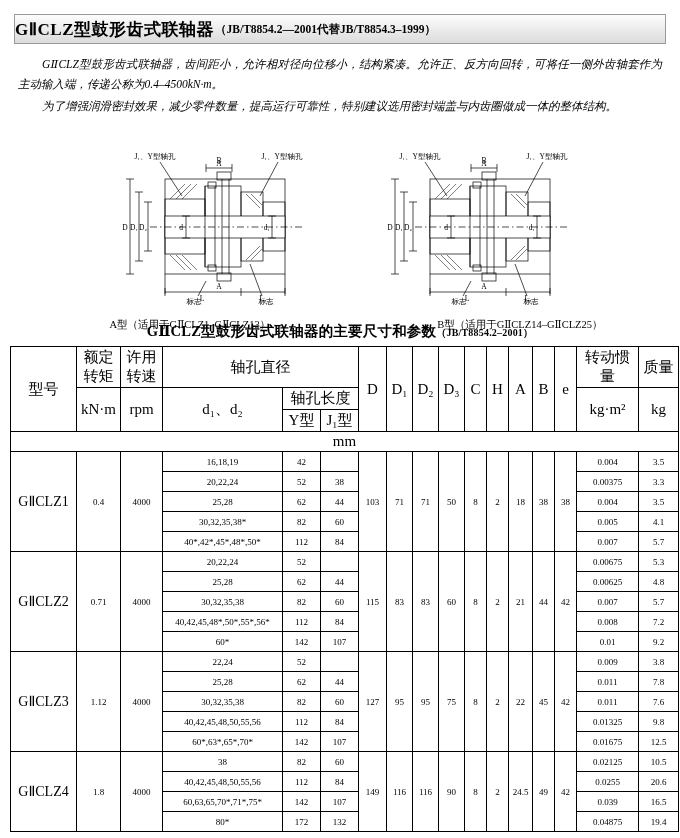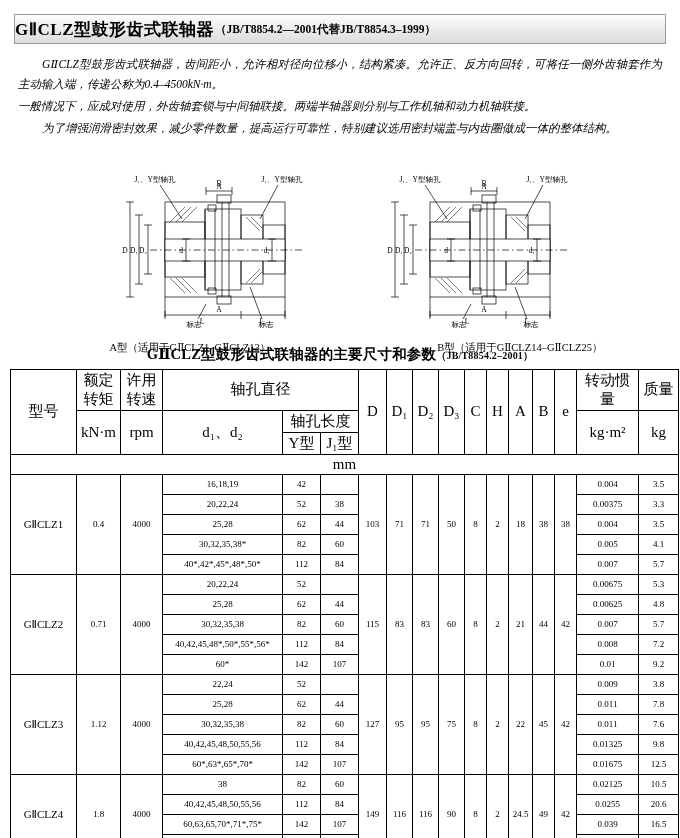--- a/index.html
+++ b/index.html
@@ -105,37 +105,36 @@
     padding: 1px 1px;
     font-family: "Liberation Serif", serif;
   }
   table.main th {
     font-weight: normal;
     font-size: 15px;
   }
   .hdr-big { font-size: 10.5px; }
   .hdr-mid { font-size: 9.5px; }
   td.rowcell { height: 17px; }
-  td.model { font-size: 11px; }
+  td.model { font-size: 14px; }
   .thickrow td { border-top: 1.6px solid #000; }
   .left-bore { text-align: left; padding-left: 6px; }
 </style>
 </head>
 <body>
 
 <div class="page">
 
   <div class="header-band">
     <span class="header-title">GⅡCLZ型鼓形齿式联轴器</span>
     <span class="header-sub">（JB/T8854.2—2001代替JB/T8854.3–1999）</span>
   </div>
 
   <div class="intro">
     <p class="indent">GⅡCLZ型鼓形齿式联轴器，齿间距小，允许相对径向位移小，结构紧凑。允许正、反方向回转，可将任一侧外齿轴套作为主动输入端，传递公称为0.4–4500kN·m。</p>
-    <p>一般情况下，应成对使用，外齿轴套锁与中间轴联接。两端半轴器则分别与工作机轴和动力机轴联接。</p>
     <p class="indent">为了增强润滑密封效果，减少零件数量，提高运行可靠性，特别建议选用密封端盖与内齿圈做成一体的整体结构。</p>
   </div>
 
   <div class="drawing">
     <svg width="660" height="192" viewBox="0 0 660 192">
       <g stroke="#000" fill="none" stroke-width="0.7">
 
         <rect x="155" y="55" width="120" height="95"></rect>
 
         <rect x="155" y="75" width="40" height="55"></rect>

